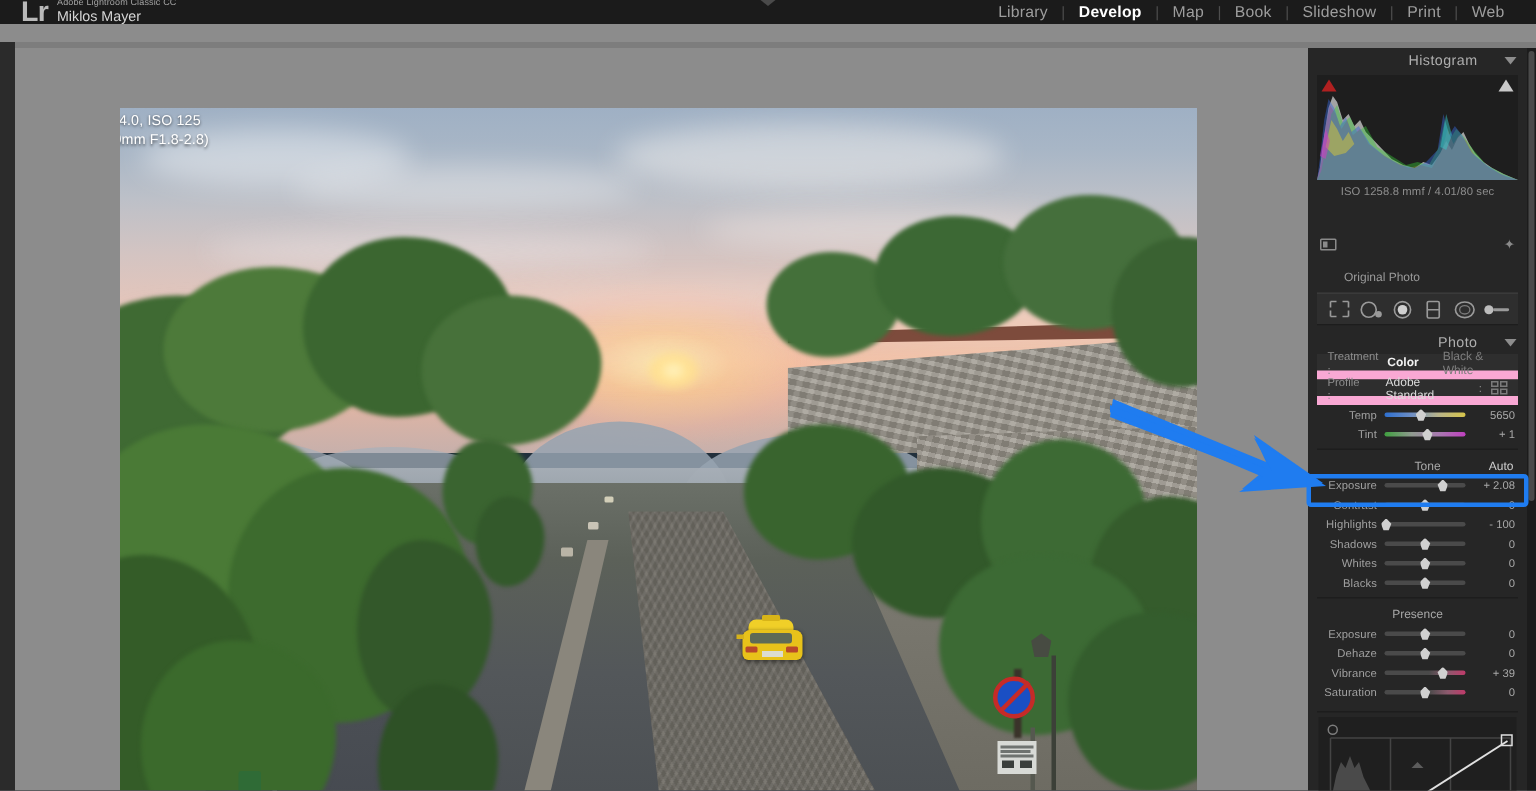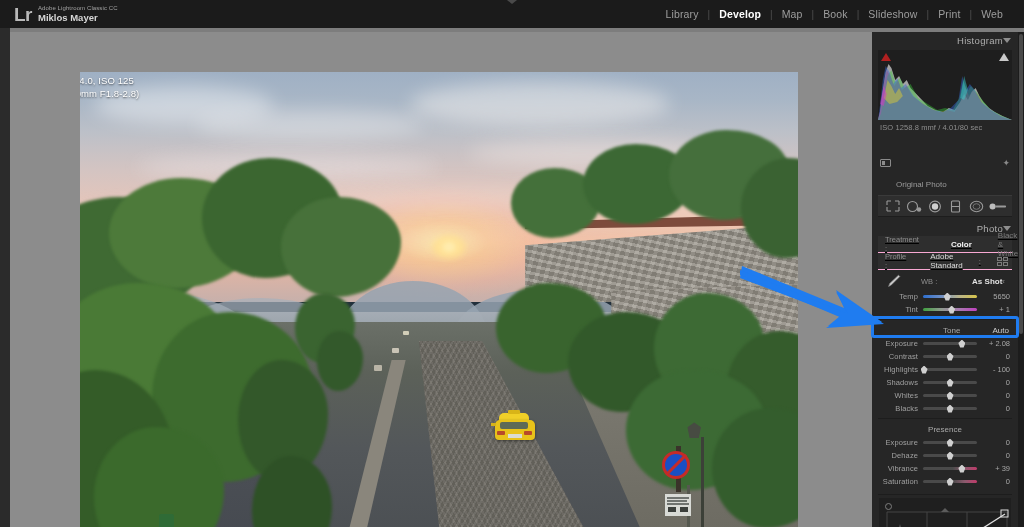--- a/index.html
+++ b/index.html
@@ -6,31 +6,31 @@
   html, body {
     width: 1024px; height: 527px;
     background: #1a1a1a; overflow: hidden;
     font-family: "Liberation Sans", sans-serif;
     -webkit-font-smoothing: antialiased;
   }
   #app { position: relative; width: 1024px; height: 527px; background: #8c8c8c; }
 
   
   #topbar {
-    position: absolute; left: 0; top: 0; width: 1024px; height: 28px;
+    position: absolute; left: 0; top: 0; width: 1024px; height: 16px;
     background: #1b1b1b; display: flex; align-items: center;
   }
   #brand { display: flex; align-items: flex-end; gap: 6px; padding-left: 14px; }
   #lr-logo {
     font-size: 19px; font-weight: bold; color: #b9b9b9;
     letter-spacing: -0.5px; line-height: 1; font-family: "Liberation Sans", sans-serif;
   }
   #brand-text { line-height: 1.05; padding-bottom: 1px; }
   #brand-app { font-size: 6px; color: #a3a3a3; letter-spacing: .1px; display: block; }
-  #brand-user { font-size: 9.5px; color: #d6d6d6; display: block; margin-top: 1px; font-weight: bold; }
+  #brand-user { font-size: 9.5px; color: #d6d6d6; display: block; margin-top: 1px; }
 
   #topbar-center {
     position: absolute; left: 50%; top: 0; transform: translateX(-50%);
     width: 40px; height: 7px;
   }
   #topbar-center .tri {
     width: 0; height: 0; margin: 0 auto;
     border-left: 5px solid transparent; border-right: 5px solid transparent;
     border-top: 4px solid #4a4a4a;
   }
@@ -194,21 +194,21 @@
     position: absolute; right: 0; top: 0; width: 6px; height: 495px;
     background: #1c1c1c;
   }
   #right-scroll .thumb {
     position: absolute; left: 1px; top: 2px; width: 4px; height: 300px;
     background: #4a4a4a; border-radius: 2px;
   }
 
   .panel-header {
     height: 16px; display: flex; align-items: center; justify-content: flex-end;
-    padding-right: 7px; gap: 0; background: #262626;
+    padding-right: 7px; gap: 18px; background: #262626;
   }
   .panel-header .ttl { font-size: 9.5px; color: #aeaeae; letter-spacing: .3px; }
   .tri-dn {
     width: 0; height: 0; border-left: 4px solid transparent;
     border-right: 4px solid transparent; border-top: 5px solid #8d8d8d;
   }
   .panel-header .lft {
     margin-right: auto; padding-left: 6px; display: flex; gap: 2px;
   }
 
@@ -220,21 +220,21 @@
   .clip {
     position: absolute; top: 3px; width: 0; height: 0;
     border-left: 5px solid transparent; border-right: 5px solid transparent;
     border-bottom: 8px solid #b02020;
   }
   .clip.l { left: 3px; }
   .clip.r { right: 3px; border-bottom-color: #c9c9c9; }
   #histo svg { position: absolute; left: 0; bottom: 0; width: 100%; height: 100%; }
 
   #histo-meta {
-    display: flex; justify-content: flex-start; padding: 3px 8px 0 8px;
+    display: flex; justify-content: center; padding: 3px 8px 0 8px;
   }
   #histo-meta span { font-size: 7.5px; color: #8e8e8e; letter-spacing: .1px; }
 
   #origrow {
     display: flex; align-items: center; padding: 4px 8px 0 8px; gap: 5px;
   }
   #orig-icon {
     width: 11px; height: 8px; border: 1px solid #8a8a8a; border-radius: 1px;
     position: relative;
   }
@@ -250,23 +250,22 @@
     margin: 6px 6px 0 6px; height: 22px; background: #2e2e2e;
     border-top: 1px solid #3a3a3a; border-bottom: 1px solid #1d1d1d;
     display: flex; align-items: center; justify-content: space-around;
     padding: 0 4px;
   }
   .tool { width: 18px; height: 16px; display:flex; align-items:center; justify-content:center; }
 
   
   .treat-row, .profile-row {
     margin: 0 6px; height: 17px; background: #2e2e2e;
-    display: flex; align-items: center; padding: 0 7px; gap: 16px;
-    border-bottom: 1px solid #f9a8d4;
-    text-decoration: underline;
+    display: flex; align-items: center; padding: 0 7px; gap: 6px;
+    border-bottom: 6px solid #f9a8d4;
   }
   .lbl-sm { font-size: 7.5px; color: #8e8e8e; }
   .treat-opt { font-size: 8px; color: #7d7d7d; }
   .treat-opt.on { color: #f2f2f2; font-weight: bold; }
   .profile-val { font-size: 8px; color: #dcdcdc; }
   .mini-grid { margin-left:auto; display:grid; grid-template-columns: 5px 5px; gap:1px; }
   .mini-grid i { display:block; width:5px; height:4px; border:1px solid #7b7b7b; }
 
   
   .wb-row {
@@ -581,47 +580,36 @@
           </span>
         </div>
 
         <div class="panel-header" style="margin-top:3px;">
           <span class="ttl">Photo</span>
           <span class="tri-dn"></span>
         </div>
 
         <div class="treat-row">
           <span class="lbl-sm">Treatment :</span>
-          <span class="treat-opt on" style="margin-left:16px;">Color</span>
+          <span class="treat-opt on" style="">Color</span>
           <span class="treat-opt" style="margin-left:10px;">Black &amp; White</span>
         </div>
 
         <div class="profile-row">
           <span class="lbl-sm">Profile :</span>
           <span class="profile-val" style="margin-left:8px;">Adobe Standard</span>
           <span class="lbl-sm">:</span>
           <span class="mini-grid">
               <i></i>
               <i></i>
               <i></i>
               <i></i>
             </span>
         </div>
 
-        <div class="wb-row">
-          <span class="eyedrop">
-            <svg width="16" height="14" viewBox="0 0 16 14">
-              <path d="M13.5 1.2 L14.8 2.5 L6.5 10.8 L3.6 12.4 L4.8 9.4 Z" fill="#cfcfcf" stroke="#8a8a8a" stroke-width=".7"></path>
-            </svg>
-          </span>
-          <span class="wb-label">WB :</span>
-          <span class="wb-val">
-            <span>As Shot</span><span class="c">‹</span>
-          </span>
-        </div>
 
         <div class="srow">
           <span class="nm">Temp</span>
           <span class="track temp">
               <i class="knob" style="left:45%"></i>
             </span>
           <span class="val">5650</span>
         </div>
         <div class="srow">
           <span class="nm">Tint</span>

